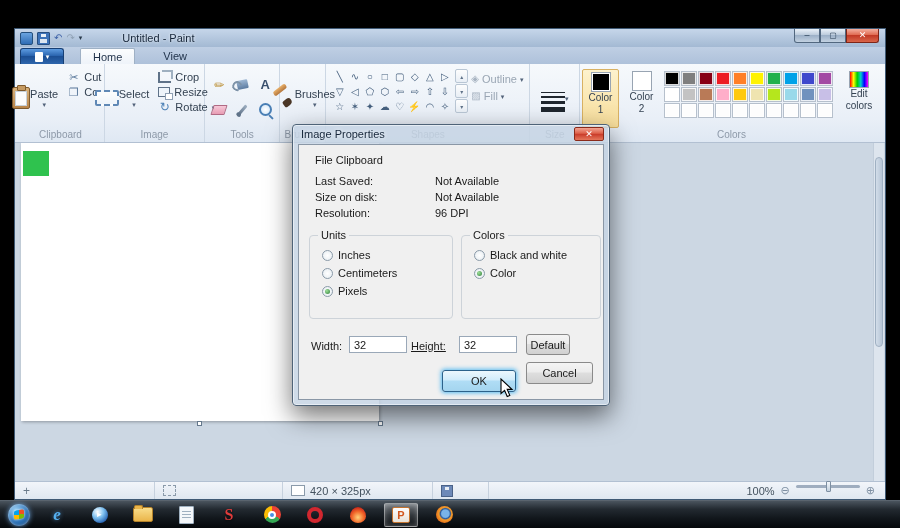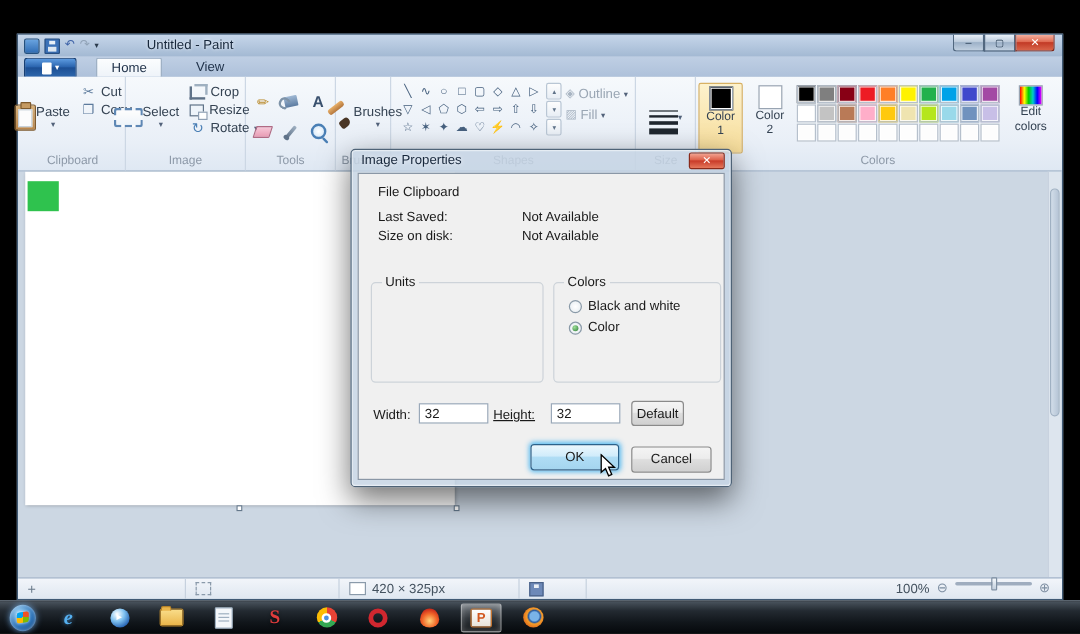--- a/index.html
+++ b/index.html
@@ -146,21 +146,21 @@
                         background:radial-gradient(circle at 35% 35%,#9ee098,#2f7d3a);}
   .dlg-lbl{position:absolute;color:#1a1a1a;}
   .inp{position:absolute;height:17px;width:58px;border:1px solid #9aa8b8;background:#fff;font:11px "Liberation Sans",sans-serif;
        padding:0 0 0 4px;box-sizing:border-box;color:#1a1a1a;}
   .btn{position:absolute;display:flex;align-items:center;justify-content:center;font-size:11px;color:#1a1a1a;
        background:linear-gradient(#f4f4f4,#ececec 45%,#dedede 50%,#d0d0d0);border:1px solid #8a8a8a;border-radius:3px;box-sizing:border-box;}
   .btn-default{left:227px;top:189px;width:44px;height:21px;}
   .btn-ok{left:143px;top:225px;width:74px;height:22px;border:1px solid #2c628b;
           background:linear-gradient(#ecf7fd,#d1ecfb 45%,#b0ddf5 50%,#a4d5ef);
           box-shadow:0 0 4px 1px rgba(61,178,241,.85);}
-  .btn-cancel{left:227px;top:227px;width:67px;height:22px;}
+  .btn-cancel{left:227px;top:217px;width:67px;height:22px;}
   .lbl-width{left:12px;top:195px;}  .lbl-height{left:112px;top:195px;text-decoration:underline;}
   .inp-width{left:50px;top:191px;}  .inp-height{left:160px;top:191px;}
 
   
   .taskbar{position:absolute;left:0;bottom:0;width:900px;height:28px;box-sizing:border-box;
            background:linear-gradient(#4a545e,#232a31 30%,#11161b 65%,#05080b);border-top:1px solid #5a646e;
            display:flex;align-items:center;padding-left:8px;}
   .start-orb{width:22px;height:22px;border-radius:50%;display:flex;align-items:center;justify-content:center;
              background:radial-gradient(circle at 35% 30%,#9fd4f7,#2f74b8 55%,#0d3a6e);
              box-shadow:0 0 5px rgba(120,180,240,.8),inset 0 0 3px rgba(255,255,255,.6);}
@@ -503,24 +503,42 @@
       <div class="dlg-heading">File Clipboard</div>
       <div class="attr-rows">
           <div class="attr-row">
             <span class="attr-label">Last Saved:</span>
             <span>Not Available</span>
           </div>
           <div class="attr-row">
             <span class="attr-label">Size on disk:</span>
             <span>Not Available</span>
           </div>
+          <div class="attr-row">
+            <span class="attr-label">Resolution:</span>
+            <span>96 DPI</span>
+          </div>
         </div>
 
       <fieldset class="dlg-fieldset fs-units">
         <legend>Units</legend>
+        <div>
+            <div class="radio-row">
+              <span class="radio"></span>
+              <span>Inches</span>
+            </div>
+            <div class="radio-row">
+              <span class="radio"></span>
+              <span>Centimeters</span>
+            </div>
+            <div class="radio-row">
+              <span class="radio checked"></span>
+              <span>Pixels</span>
+            </div>
+          </div>
       </fieldset>
 
       <fieldset class="dlg-fieldset fs-colors">
         <legend>Colors</legend>
         <div>
             <div class="radio-row">
               <span class="radio"></span>
               <span>Black and white</span>
             </div>
             <div class="radio-row">

